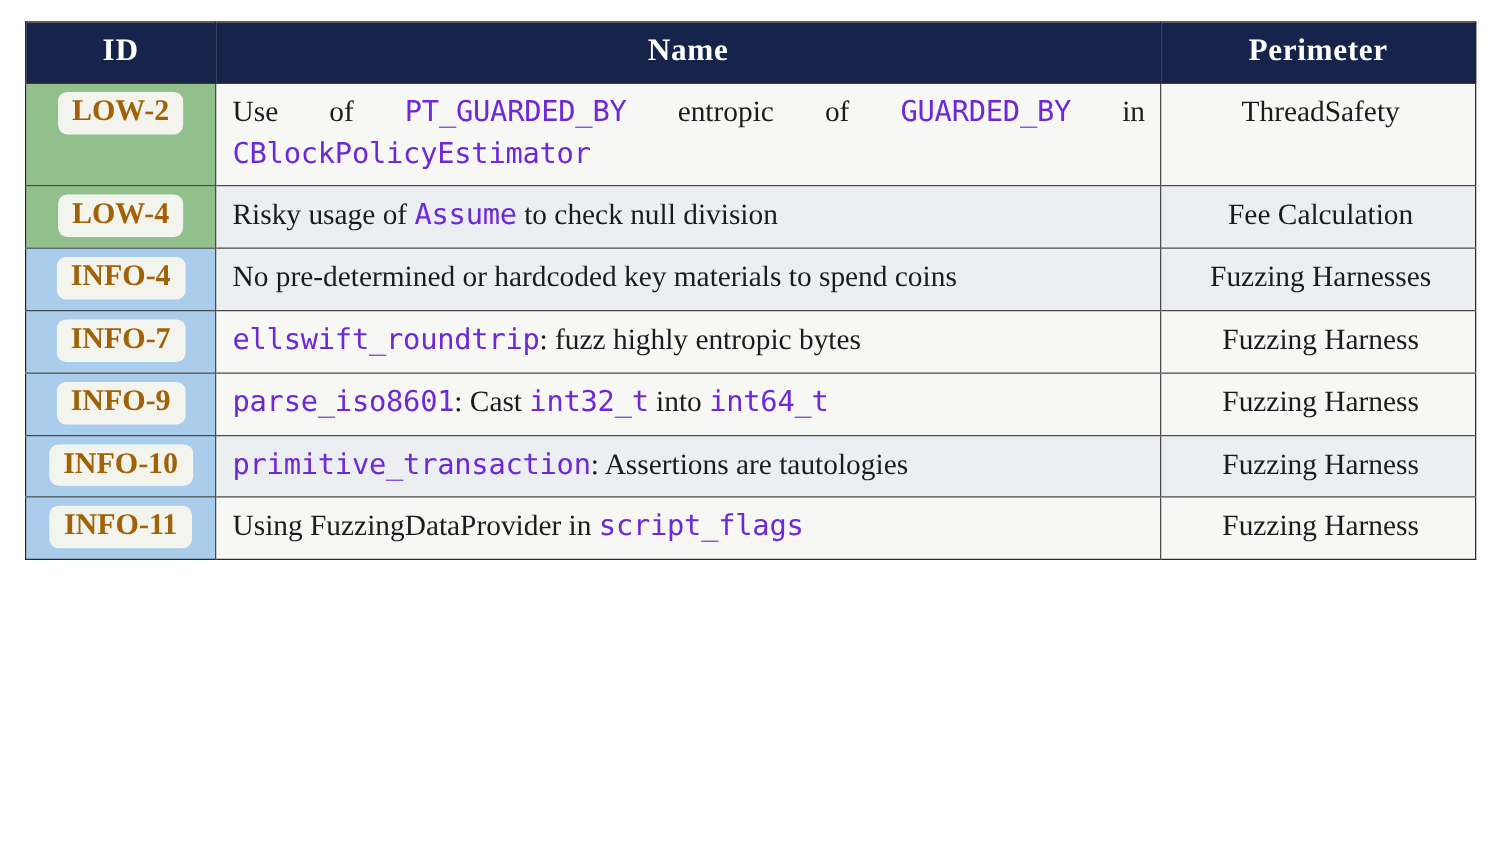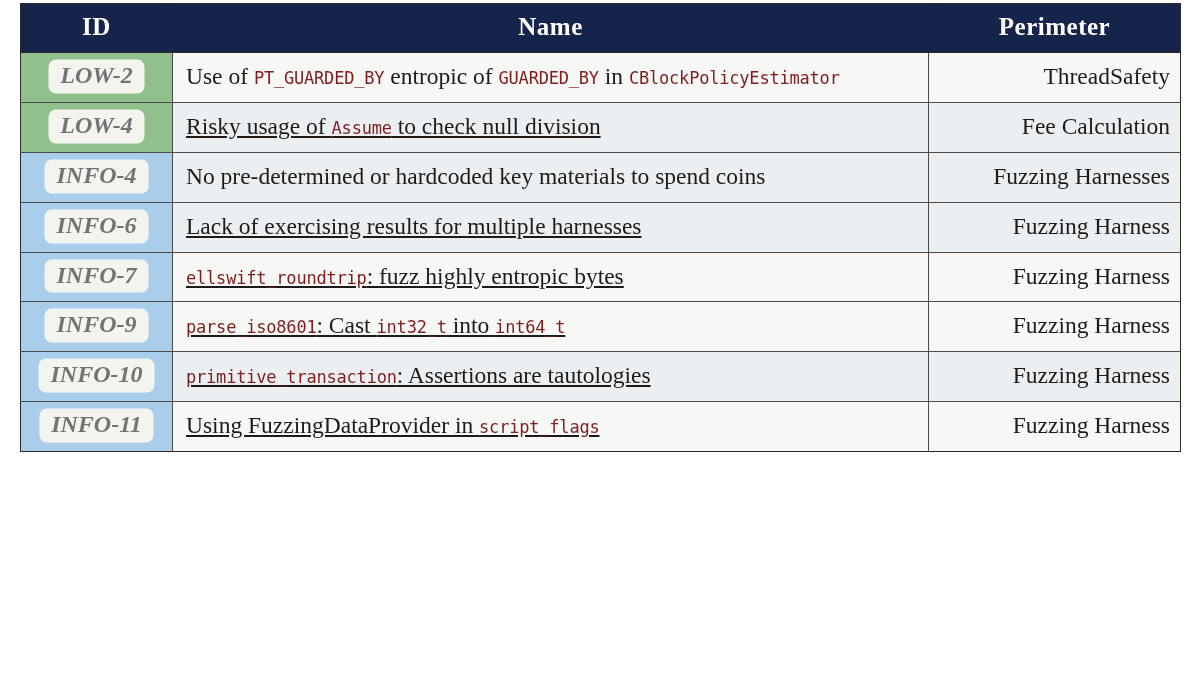--- a/index.html
+++ b/index.html
@@ -18,21 +18,21 @@
   .page {
     position: relative;
     width: 1200px;
     height: 689px;
     background: #ffffff;
   }
 
   .findings-table {
     position: absolute;
     left: 20px;
-    top: 3px;
+    top: 17px;
     width: 1160px;
     border-collapse: collapse;
     table-layout: fixed;
     border: 1.6px solid #2a2a2a;
   }
 
   .findings-table col.col-id      { width: 152px; }
   .findings-table col.col-name    { width: 756px; }
   .findings-table col.col-perim   { width: 252px; }
 
@@ -66,62 +66,61 @@
   td.id-cell.sev-info { background: #A9CDEB; }
 
   .id-badge {
     display: inline-block;
     background: #F4F4EF;
     border-radius: 7px;
     padding: 2px 11px 4px 11px;
     font-family: "Liberation Serif", "DejaVu Serif", serif;
     font-weight: 700;
     font-size: 24px;
-    color: #737373;
+    color: #a16207;
     line-height: 1.12;
     white-space: nowrap;
     box-shadow: 0 0 0 0.5px rgba(255,255,255,0.9);
-    font-style: italic;
   }
 
   
   td.name-cell {
     padding: 7px 12px 9px 13px;
     font-size: 23.5px;
     line-height: 1.37;
     text-align: justify;
     text-align-last: left;
     -moz-text-align-last: left;
     hyphens: none;
     color: #1b1b1b;
   }
-  td.name-cell.single-line { text-align: left; text-decoration: underline; }
+  td.name-cell.single-line { text-align: left; }
 
   
   td.perim-cell {
     padding: 7px 10px 5px 14px;
     font-size: 23.5px;
     line-height: 1.37;
     color: #1b1b1b;
-    text-align: right;
+    text-align: center;
     white-space: nowrap;
     margin-left: 42px;
   }
 
   
   tr.stripe-a td.name-cell,
   tr.stripe-a td.perim-cell { background: #F7F7F5; }
   tr.stripe-b td.name-cell,
   tr.stripe-b td.perim-cell { background: #ECEFF2; }
 
   code, .mono {
     font-family: "DejaVu Sans Mono", "Liberation Mono", monospace;
-    font-size: 17px;
+    font-size: 23px;
     letter-spacing: -0.2px;
-    color: #7f1d1d;
+    color: #6d28d9;
   }
 </style>
 </head>
 <body>
 
 <div class="page">
 
   <table class="findings-table">
     <colgroup>
       <col class="col-id">
@@ -144,25 +143,20 @@
         <tr class="stripe-b">
           <td class="id-cell sev-low"><span class="id-badge">LOW-4</span></td>
           <td class="name-cell single-line"><span>Risky usage of </span><span class="mono">Assume</span><span> to check null division</span></td>
           <td class="perim-cell">Fee Calculation</td>
         </tr>
         <tr class="stripe-b">
           <td class="id-cell sev-info"><span class="id-badge">INFO-4</span></td>
           <td class="name-cell"><span>No pre-determined or hardcoded key materials to spend coins</span></td>
           <td class="perim-cell">Fuzzing Harnesses</td>
         </tr>
-        <tr class="stripe-b">
-          <td class="id-cell sev-info"><span class="id-badge">INFO-6</span></td>
-          <td class="name-cell single-line"><span>Lack of exercising results for multiple harnesses</span></td>
-          <td class="perim-cell">Fuzzing Harness</td>
-        </tr>
         <tr class="stripe-a">
           <td class="id-cell sev-info"><span class="id-badge">INFO-7</span></td>
           <td class="name-cell single-line"><span class="mono">ellswift_roundtrip</span><span>: fuzz highly entropic bytes</span></td>
           <td class="perim-cell">Fuzzing Harness</td>
         </tr>
         <tr class="stripe-a">
           <td class="id-cell sev-info"><span class="id-badge">INFO-9</span></td>
           <td class="name-cell single-line"><span class="mono">parse_iso8601</span><span>: Cast </span><span class="mono">int32_t</span><span> into </span><span class="mono">int64_t</span></td>
           <td class="perim-cell">Fuzzing Harness</td>
         </tr>

